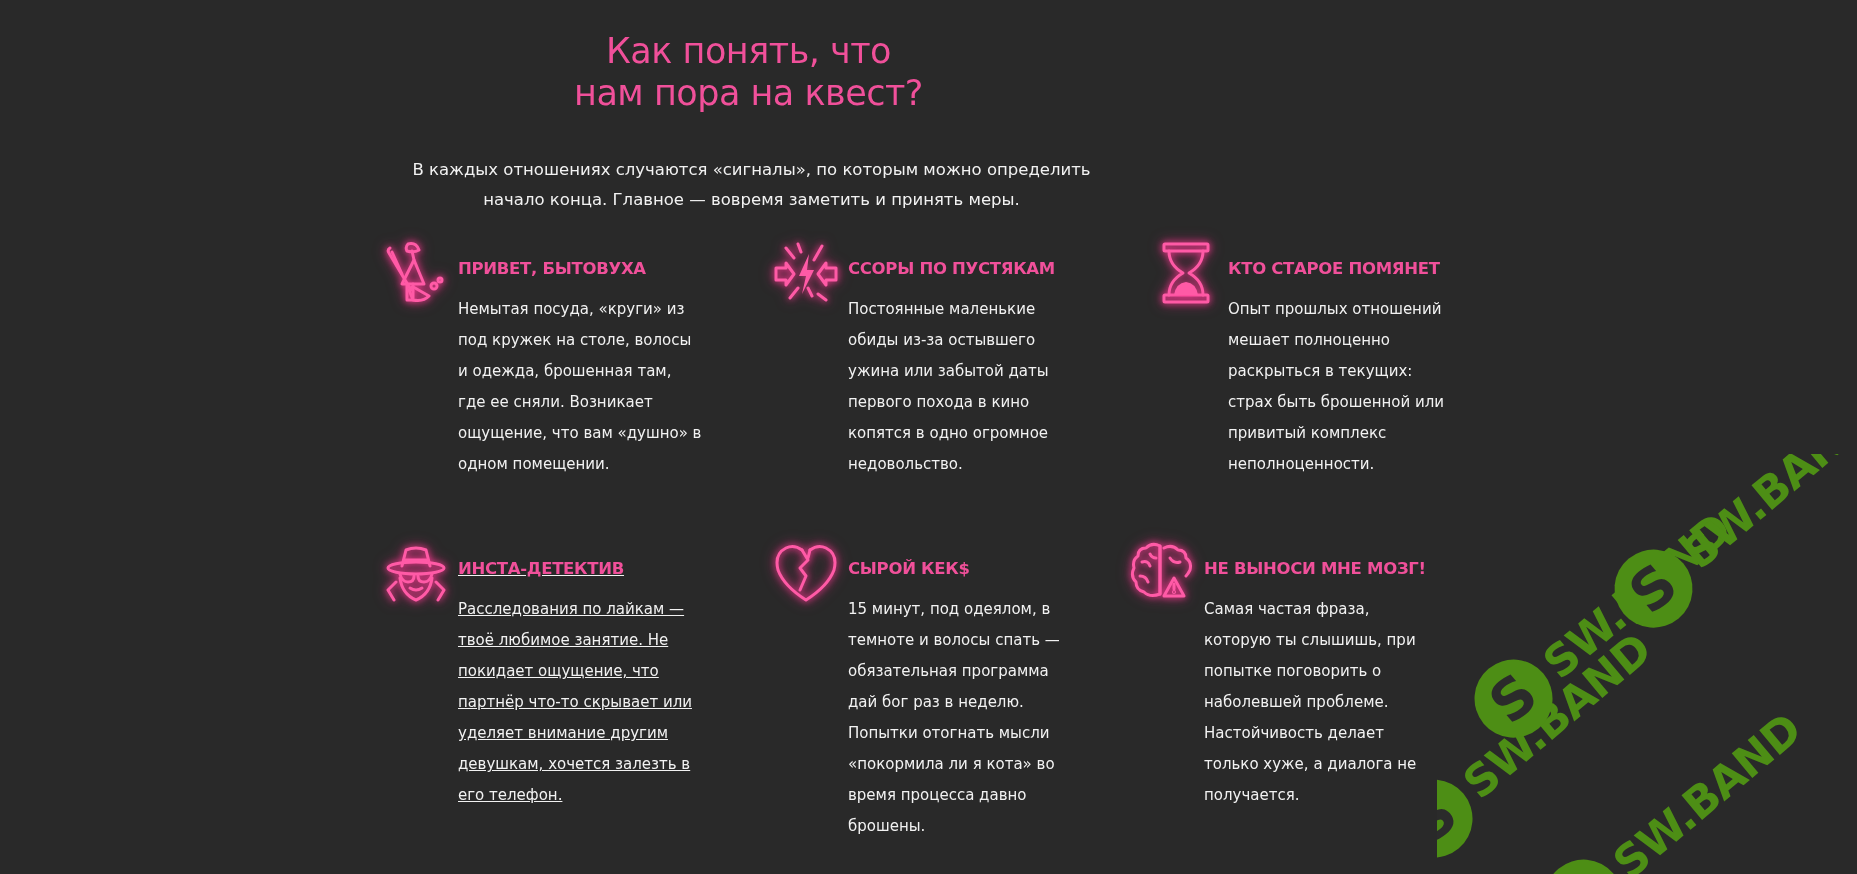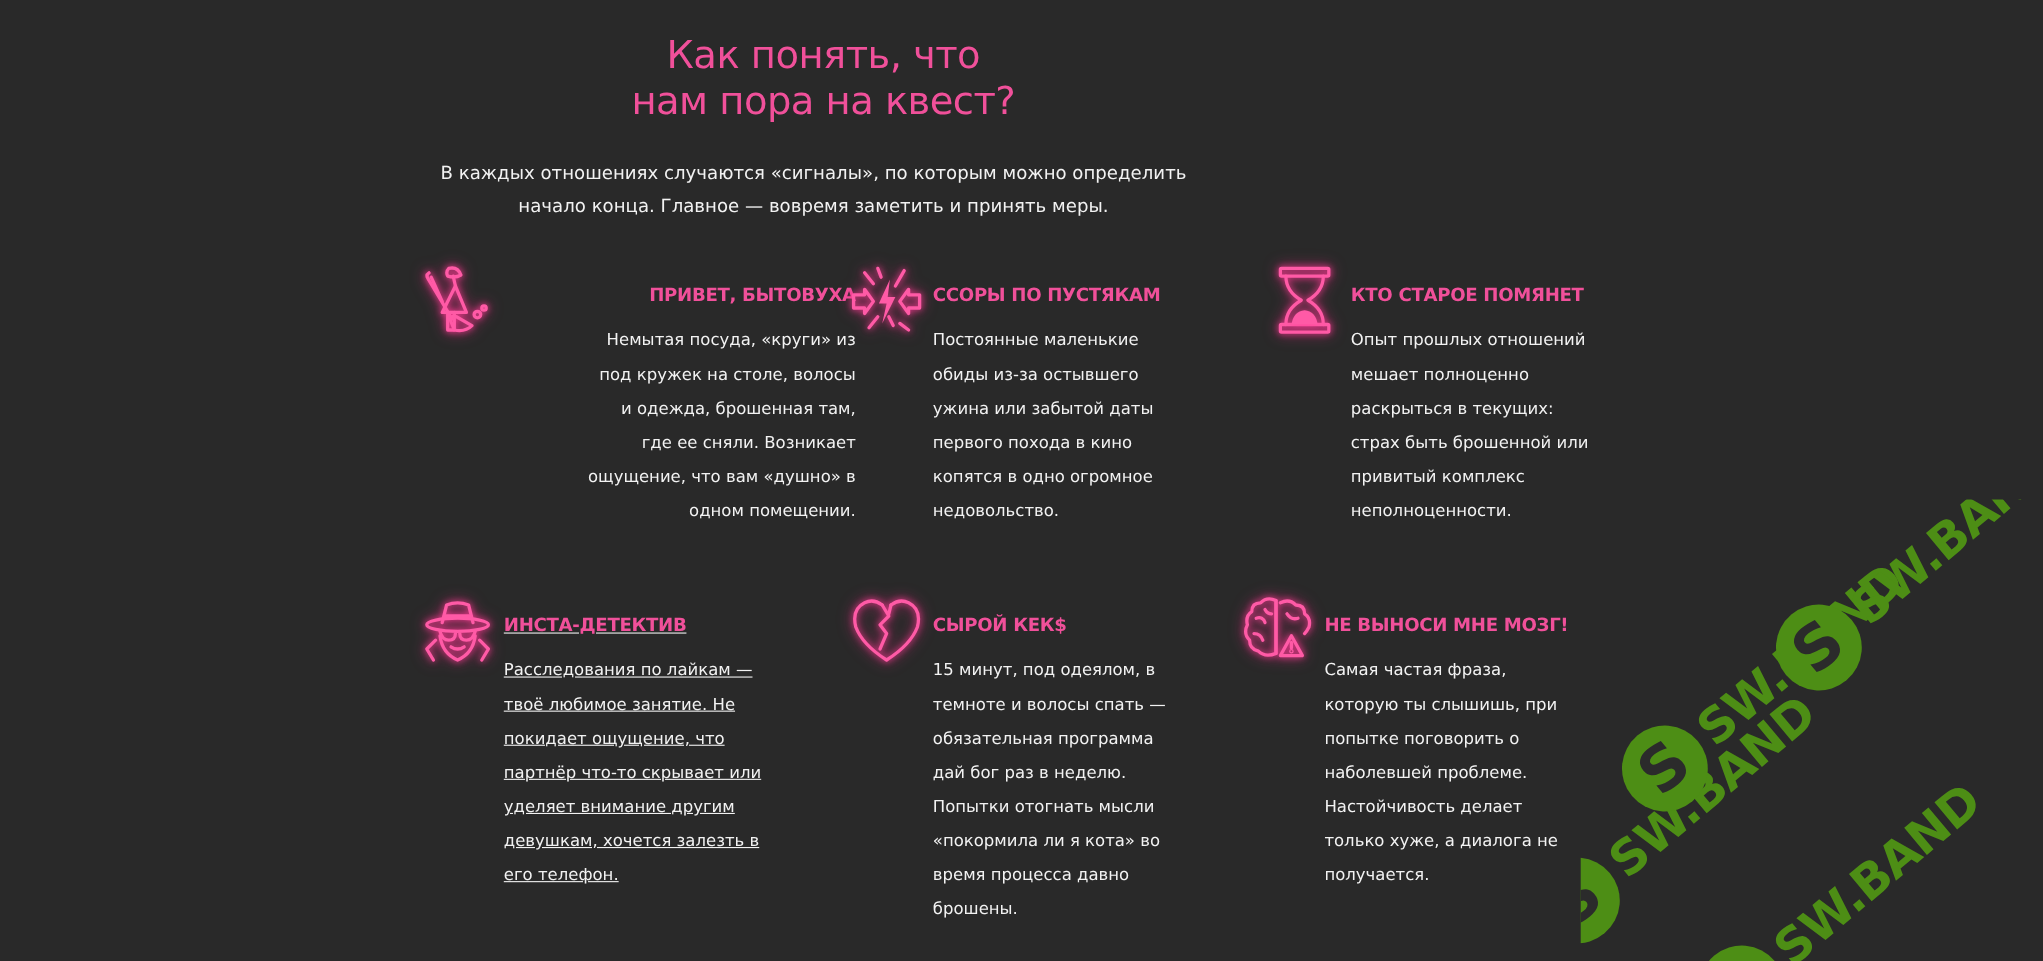--- a/index.html
+++ b/index.html
@@ -31,21 +31,21 @@
   .page-title span { display: block; }
   .intro {
     position: absolute;
     left: 0;
     width: 1479px;
     top: 143px;
     text-align: center;
     font-size: 16.5px;
     line-height: 30px;
     color: #f2f2f2;
-    margin: 0;
+    margin: 12px;
   }
   .intro span { display: block; }
   .card {
     position: absolute;
     width: 320px;
   }
   .card .icon {
     position: absolute;
     left: -76px;
     top: -18px;
@@ -130,21 +130,21 @@
 <h1 class="page-title">
   <span>Как понять, что</span>
   <span>нам пора на квест?</span>
 </h1>
 
 <p class="intro">
   <span>В каждых отношениях случаются «сигналы», по которым можно определить</span>
   <span>начало конца. Главное — вовремя заметить и принять меры.</span>
 </p>
 
-<div class="card" style="left:458px; top:258px;text-align:right;">
+<div class="card" style="left:458px; top:258px;">
   <div class="icon">
     <svg viewBox="0 0 68 68">
       <g class="neon">
         <path d="M26 4 q8 -2 11 6 q-5 3 -12 1 q-2 -4 1 -7z"></path>
         <path d="M30 11 l2 9"></path>
         <path d="M32 20 l-12 24 h22 z"></path>
         <path d="M25 44 v16 M31 44 v16 M25 60 h6 M31 60"></path>
         <path d="M8 8 q-3 2 -1 5 l22 37"></path>
         <path d="M20 34 l-10 -22"></path>
         <path d="M27 50 q2 -4 6 -2 l14 8 q-6 6 -16 4 z"></path>

